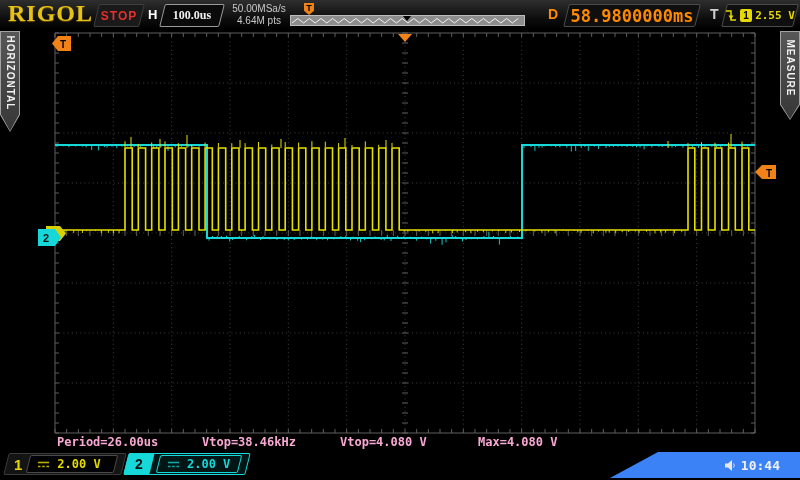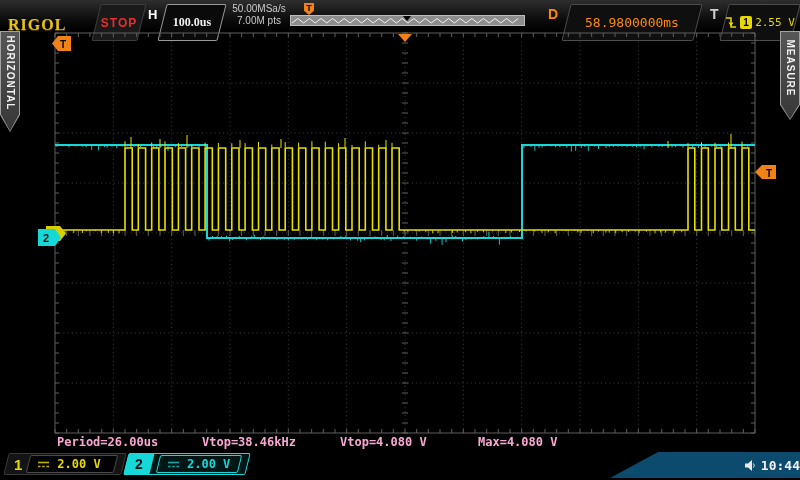--- a/index.html
+++ b/index.html
@@ -3,24 +3,24 @@
 <meta charset="utf-8">
 <style>
   html,body{margin:0;padding:0;}
   body{width:800px;height:480px;background:#000;position:relative;overflow:hidden;
        font-family:"Liberation Sans",sans-serif;}
   .scope{position:absolute;left:0;top:0;width:800px;height:480px;background:#000;}
 
   
   .topbar{position:absolute;left:0;top:0;width:800px;height:30px;
           background:linear-gradient(#2e2e2e,#0c0c0c 65%,#000);}
-  .logo{position:absolute;left:8px;top:16px;font-family:"Liberation Serif",serif;
-        font-weight:bold;font-size:16px;color:#e6c117;letter-spacing:1px;
+  .logo{position:absolute;left:8px;top:0px;font-family:"Liberation Serif",serif;
+        font-weight:bold;font-size:24px;color:#e6c117;letter-spacing:1px;
         text-shadow:0 1px 1px #5f4a00;}
-  .badge{position:absolute;top:4px;height:37px;}
+  .badge{position:absolute;top:4px;height:23px;}
   .skewbg{position:absolute;inset:0;transform:skewX(-14deg);background:#0f0f0f;
           border:1px solid #4c4c4c;border-radius:2px;}
   .badge .content{position:relative;width:100%;height:100%;display:flex;
                   align-items:center;justify-content:center;gap:4px;}
   .stop{left:96px;width:46px;}
   .stop .skewbg{background:#1a1a1a;border-color:#3e3e3e;}
   .stop .content span{color:#e53030;font-weight:bold;font-size:12px;letter-spacing:1px;}
   .hlabel{position:absolute;left:148px;top:7px;color:#fff;font-weight:bold;font-size:13px;}
   .tbox{left:162px;width:60px;}
   .tbox .skewbg{border-color:#9a9a9a;background:#0a0a0a;}
@@ -33,27 +33,27 @@
   .preview svg{position:absolute;left:0;top:0;}
   .ptrig{position:absolute;left:13px;top:-13px;width:10px;height:12px;background:#f08218;
          color:#000;font-size:9px;font-weight:bold;text-align:center;line-height:10px;
          clip-path:polygon(0 0,100% 0,100% 65%,50% 100%,0 65%);}
   .pnotch{position:absolute;left:112px;top:0;width:0;height:0;
           border-left:4px solid transparent;border-right:4px solid transparent;
           border-top:5px solid #000;}
   .dlabel{position:absolute;left:548px;top:6px;color:#ff8a00;font-weight:bold;font-size:14px;}
   .dbox{left:566px;width:132px;}
   .dbox .content span{color:#ff8a00;font-family:"DejaVu Sans Mono",monospace;
-                      font-size:13px;font-weight:normal;}
+                      font-size:17px;font-weight:bold;}
   .tlabel{position:absolute;left:710px;top:6px;color:#d0d0d0;font-weight:bold;font-size:14px;}
   .trigbox{left:724px;width:72px;}
   .trigbox .content{gap:3px;}
   .src-badge{display:inline-block;width:12px;height:13px;background:#e6d800;color:#000;
              font-size:10px;font-weight:bold;text-align:center;line-height:13px;border-radius:2px;}
-  .trig-level{color:#e6d800;font-family:"DejaVu Sans Mono",monospace;font-size:11px;font-weight:normal;}
+  .trig-level{color:#e6d800;font-family:"DejaVu Sans Mono",monospace;font-size:11px;font-weight:bold;}
 
   
   .display{position:absolute;left:0;top:30px;width:800px;height:422px;}
   .display > svg{position:absolute;left:0;top:0;}
   .meas span{position:absolute;top:405px;color:#f9a8d4;white-space:pre;
              font-family:"DejaVu Sans Mono",monospace;font-size:12px;font-weight:bold;}
 
   .vtab{position:absolute;width:20px;}
   .vtab .tabbg{position:absolute;inset:0;background:#a2a2a2;
                clip-path:polygon(0 0,100% 0,100% 83%,50% 100%,0 83%);}
@@ -83,23 +83,23 @@
   .ch1 .chval{color:#e6d800;}
   .ch2{left:126px;width:122px;}
   .ch2 .skewbg{background:#021616;border-color:#17d8d8;}
   .numwrap{position:relative;width:26px;height:22px;flex:none;}
   .numwrap .wedge{position:absolute;inset:0;transform:skewX(-14deg);background:#17d8d8;border-radius:2px;}
   .numwrap b{position:relative;display:block;width:26px;text-align:center;
              color:#001414;font-size:14px;line-height:22px;}
   .ch2 .innerbox{margin-right:8px;}
   .ch2 .chval{color:#17d8d8;}
   .icon{position:relative;flex:none;display:block;}
-  .clock{position:absolute;right:0;top:0;width:190px;height:26px;background:#0c4a6e;
+  .clock{position:absolute;right:0;top:0;width:190px;height:26px;background:#3b82f6;
          clip-path:polygon(48px 0,100% 0,100% 100%,0 100%);display:flex;align-items:center;
-         justify-content:flex-end;padding-right:0;box-sizing:border-box;gap:4px;
+         justify-content:flex-end;padding-right:20px;box-sizing:border-box;gap:4px;
          color:#f0f0f0;font-size:13px;font-family:"DejaVu Sans Mono",monospace;font-weight:bold;}
 </style>
 </head>
 <body>
 
 <div class="scope">
 
   <div class="topbar">
     <div class="logo">RIGOL</div>
 
@@ -114,21 +114,21 @@
 
     <div class="badge tbox">
       <div class="skewbg"></div>
       <div class="content">
           <span>100.0us</span>
         </div>
     </div>
 
     <div class="srate">
       <div>50.00MSa/s</div>
-      <div>7.00M pts</div>
+      <div>4.64M pts</div>
     </div>
 
     <div class="preview">
       <svg width="233" height="9" viewBox="0 0 233 9">
         <polyline id="pv-wave" fill="none" stroke="#f2f2f2" stroke-width="1" points="1.0,7 6.8,2.5 12.6,7 18.4,2.5 24.2,7 30.0,2.5 35.8,7 41.6,2.5 47.4,7 53.2,2.5 59.0,7 64.8,2.5 70.6,7 76.4,2.5 82.2,7 88.0,2.5 93.8,7 99.6,2.5 105.4,7 111.2,2.5 117.0,7 122.8,2.5 128.6,7 134.4,2.5 140.2,7 146.0,2.5 151.8,7 157.6,2.5 163.4,7 169.2,2.5 175.0,7 180.8,2.5 186.6,7 192.4,2.5 198.2,7 204.0,2.5 209.8,7 215.6,2.5 221.4,7 227.2,2.5"></polyline>
       </svg>
       <div class="ptrig">T</div>
       <div class="pnotch"></div>
     </div>
 

